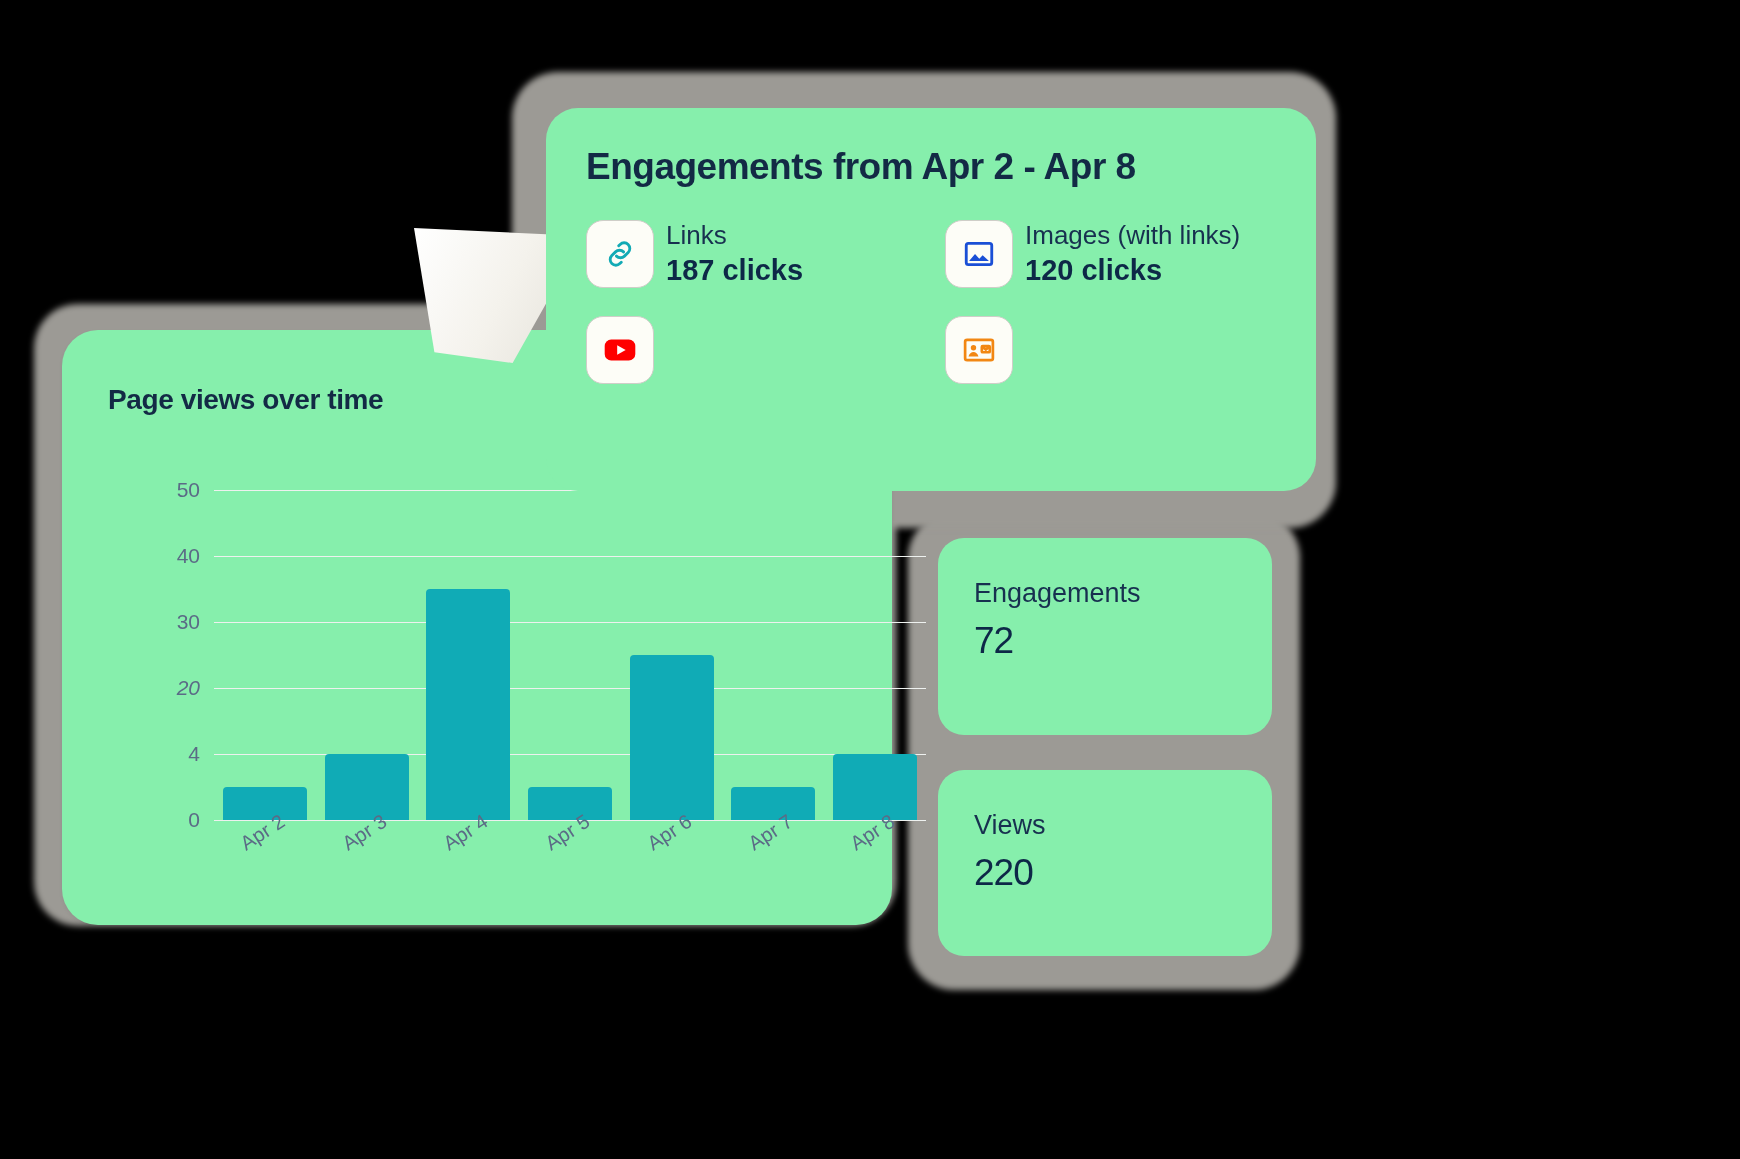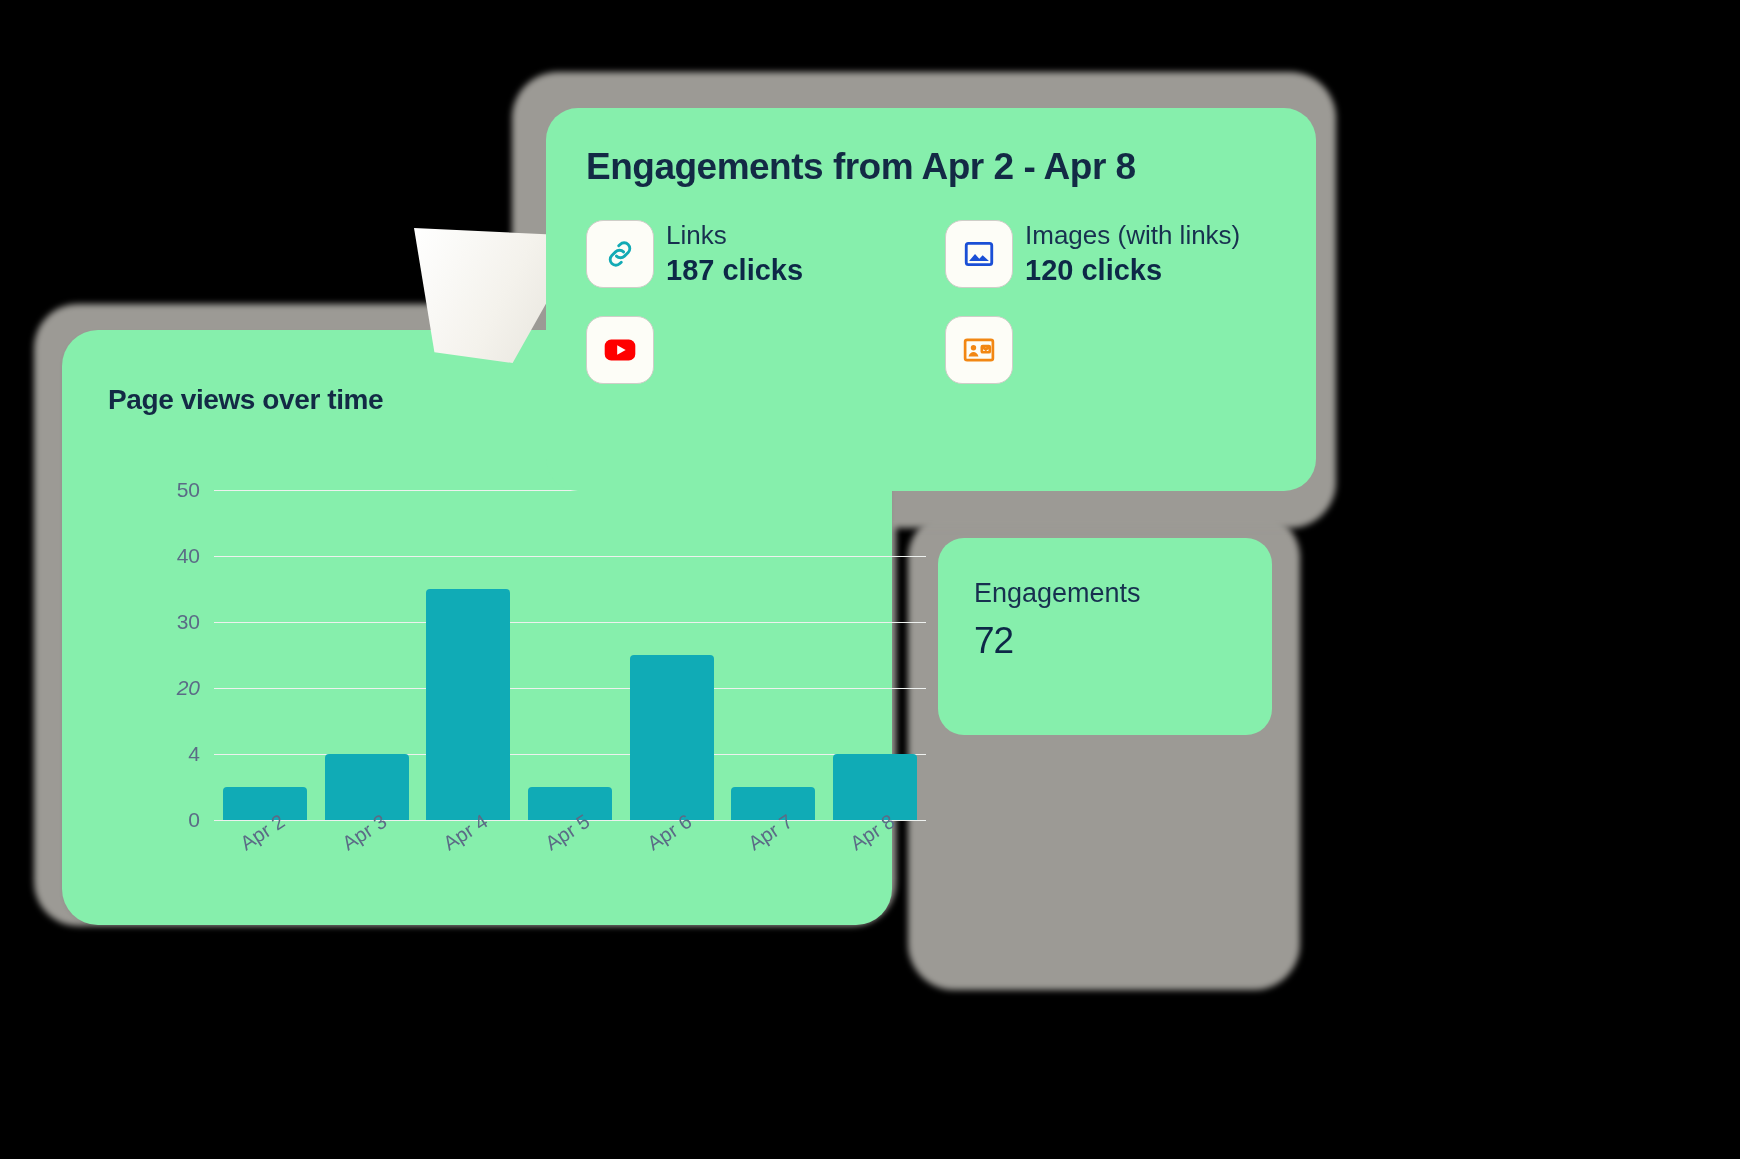--- a/index.html
+++ b/index.html
@@ -211,20 +211,24 @@
         </div>
       </div>
   </div>
 
   <div id="fold"></div>
 
   <div class="card" id="eng-stat">
     <div class="stat-label">Engagements</div>
     <div class="stat-value">72</div>
   </div>
+  <div class="card" id="views-stat">
+    <div class="stat-label">Views</div>
+    <div class="stat-value">220</div>
+  </div>
 
   <div class="card" id="eng-card">
     <div class="eng-title">Engagements from Apr 2 - Apr 8</div>
     <div class="eng-grid" id="eng-grid">
         <div class="eng-item">
           <div class="icon-box">
             <svg width="34" height="34" viewBox="0 0 24 24" fill="none" stroke="#12aab5" stroke-width="2" stroke-linecap="round" stroke-linejoin="round">
               <path d="M9.5 13.5a4 4 0 0 0 5.66 0l2.6-2.6a4 4 0 0 0-5.66-5.66l-1 1"></path>
               <path d="M14.5 10.5a4 4 0 0 0-5.66 0l-2.6 2.6a4 4 0 1 0 5.66 5.66l1-1"></path>
             </svg>

